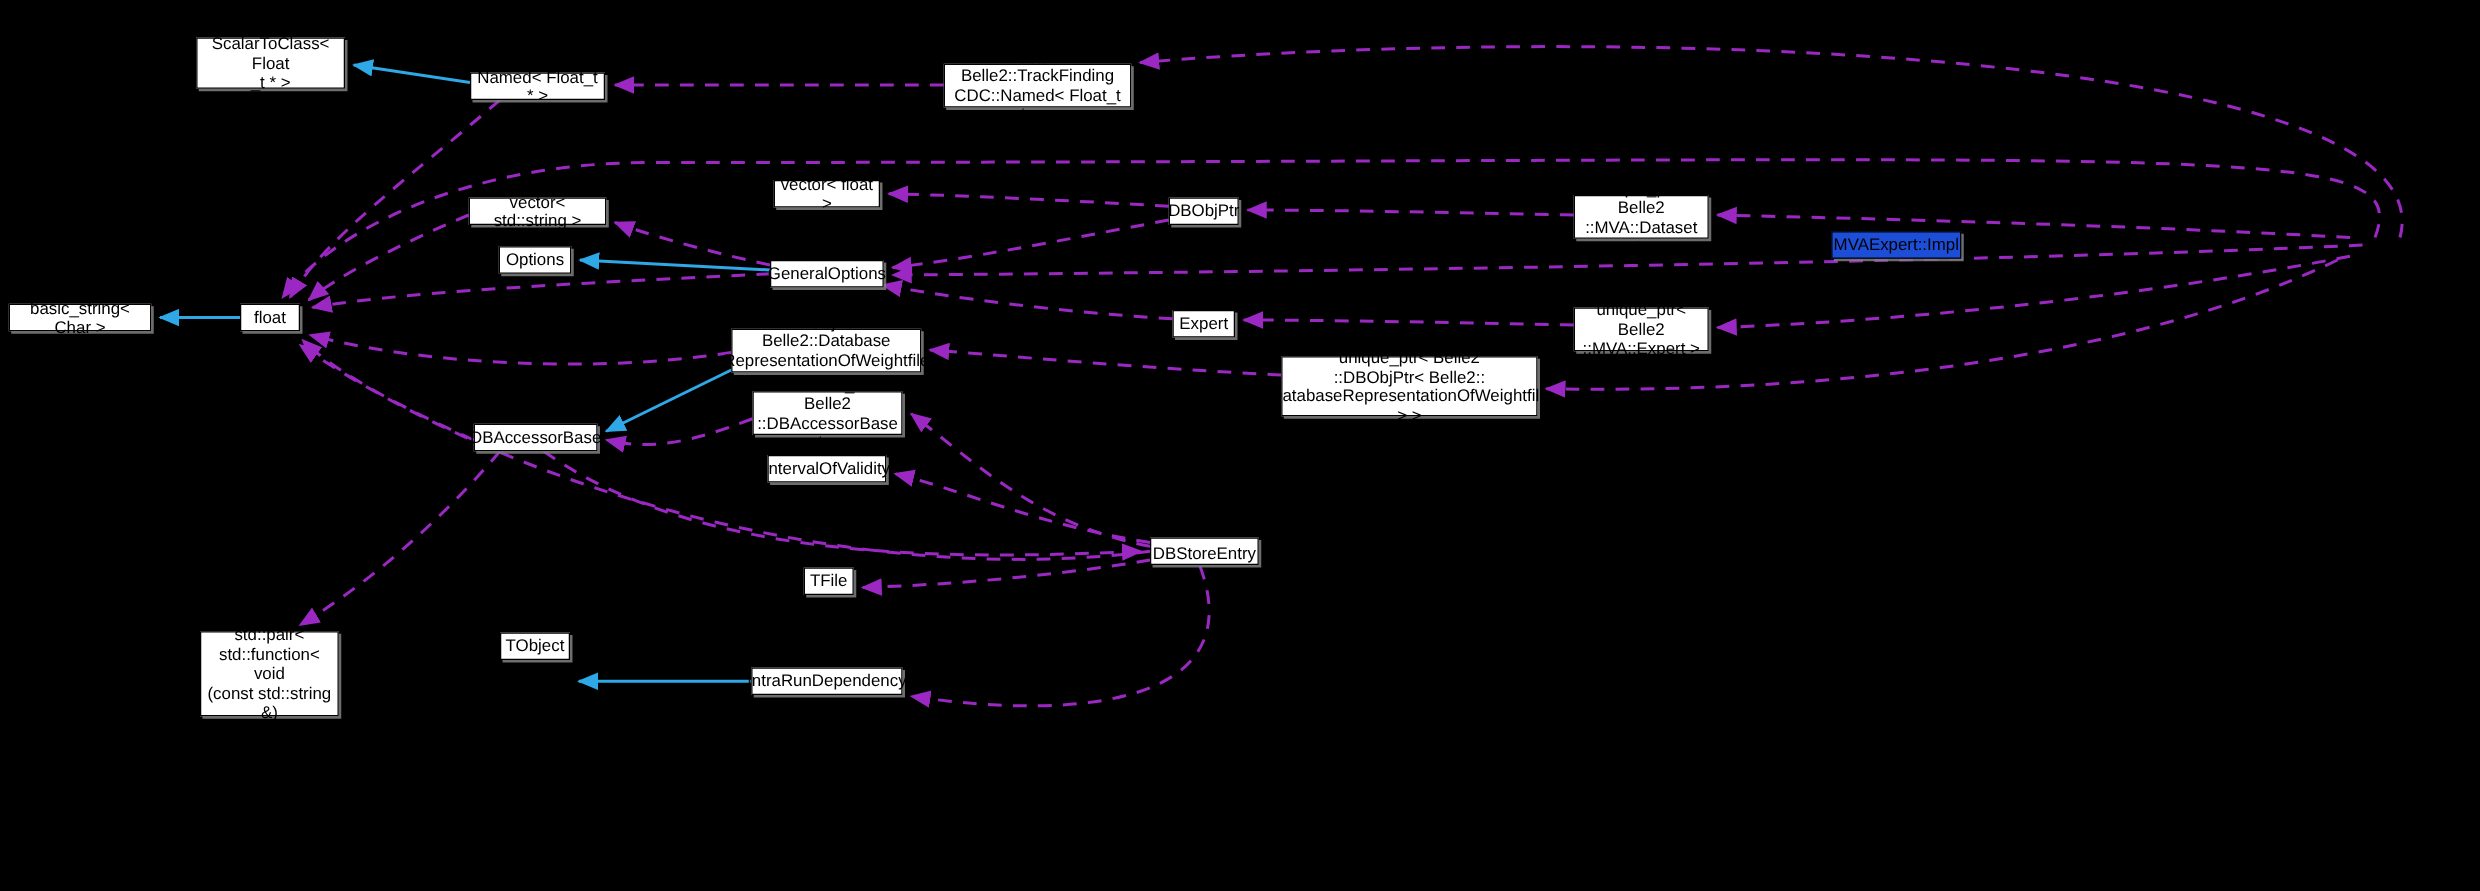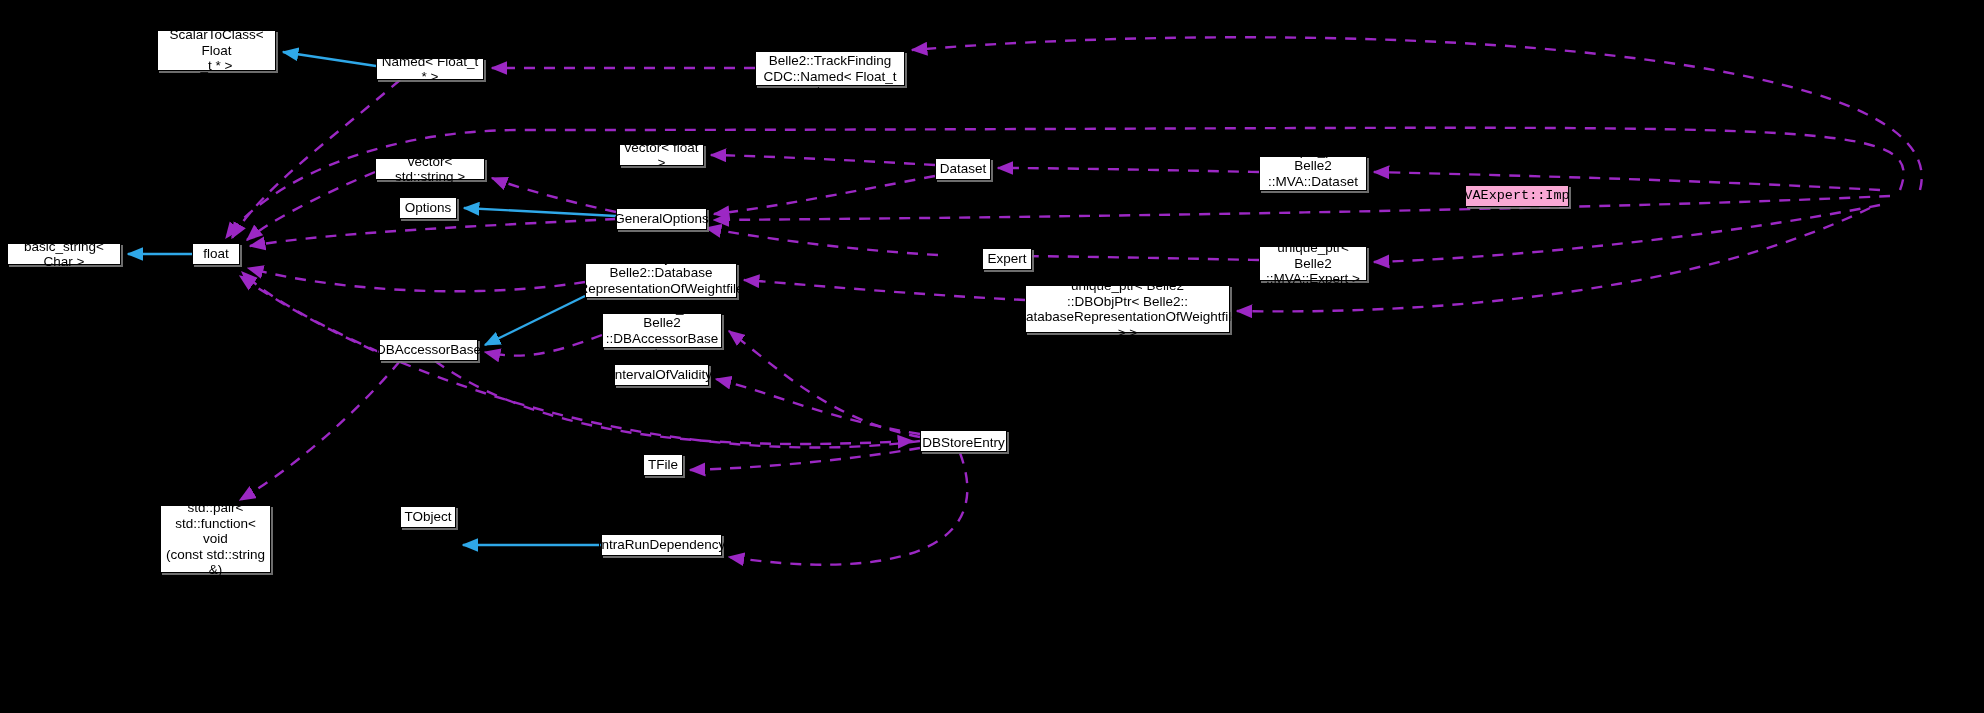--- a/index.html
+++ b/index.html
@@ -32,22 +32,21 @@
     line-height: 15.5px;
     text-align: center;
     display: flex;
     align-items: center;
     justify-content: center;
     white-space: pre-line;
     padding: 1px 4px;
     z-index: 5;
   }
   .node.highlight {
-    background: #f9a8d4;
-    font-family: Liberation Mono, monospace;
+    background: #1d4ed8;
   }
 </style>
 </head>
 <body>
 
 <div id="diagram-root">
   <svg id="edges" viewBox="0 0 1984 713" xmlns="http://www.w3.org/2000/svg">
     <defs>
       <marker id="arrow-blue" viewBox="0 0 12 10" refX="11" refY="5" markerWidth="7" markerHeight="6" orient="auto-start-reverse">
         <path d="M 0 0 L 12 5 L 0 10 z" fill="#2fa8e8"></path>
@@ -101,22 +100,22 @@
 _t * &gt;</span></div>
       <div class="node" style="left: 376px; top: 58px; width: 108px; height: 22px;"><span>Named&lt; Float_t * &gt;</span></div>
       <div class="node" style="left: 755px; top: 51px; width: 150px; height: 35px;"><span>vector&lt; Belle2::TrackFinding
 CDC::Named&lt; Float_t * &gt; &gt;</span></div>
       <div class="node" style="left: 7px; top: 243px; width: 114px; height: 22px;"><span>basic_string&lt; Char &gt;</span></div>
       <div class="node" style="left: 192px; top: 243px; width: 48px; height: 22px;"><span>float</span></div>
       <div class="node" style="left: 375px; top: 158px; width: 110px; height: 22px;"><span>vector&lt; std::string &gt;</span></div>
       <div class="node" style="left: 399px; top: 197px; width: 58px; height: 22px; text-align: center;"><span>Options</span></div>
       <div class="node" style="left: 616px; top: 208px; width: 91px; height: 22px;"><span>GeneralOptions</span></div>
       <div class="node" style="left: 619px; top: 144px; width: 85px; height: 22px;"><span>vector&lt; float &gt;</span></div>
-      <div class="node" style="left: 935px; top: 158px; width: 56px; height: 22px;"><span>Dataset</span></div>
-      <div class="node" style="left: 938px; top: 248px; width: 50px; height: 22px; margin-left: 44px;"><span>Expert</span></div>
+      <div class="node" style="left: 935px; top: 158px; width: 56px; height: 22px;"><span>DBObjPtr</span></div>
+      <div class="node" style="left: 938px; top: 248px; width: 50px; height: 22px;"><span>Expert</span></div>
       <div class="node" style="left: 585px; top: 263px; width: 152px; height: 35px;"><span>DBObjPtr&lt; Belle2::Database
 RepresentationOfWeightfile &gt;</span></div>
       <div class="node" style="left: 602px; top: 313px; width: 120px; height: 35px;"><span>unordered_set&lt; Belle2
 ::DBAccessorBase * &gt;</span></div>
       <div class="node" style="left: 379px; top: 339px; width: 99px; height: 22px;"><span>DBAccessorBase</span></div>
       <div class="node" style="left: 614px; top: 364px; width: 95px; height: 22px;"><span>IntervalOfValidity</span></div>
       <div class="node" style="left: 920px; top: 430px; width: 87px; height: 22px; align-items: flex-end;"><span>DBStoreEntry</span></div>
       <div class="node" style="left: 643px; top: 454px; width: 40px; height: 22px;"><span>TFile</span></div>
       <div class="node" style="left: 400px; top: 506px; width: 56px; height: 22px;"><span>TObject</span></div>
       <div class="node" style="left: 601px; top: 534px; width: 121px; height: 22px;"><span>IntraRunDependency</span></div>

